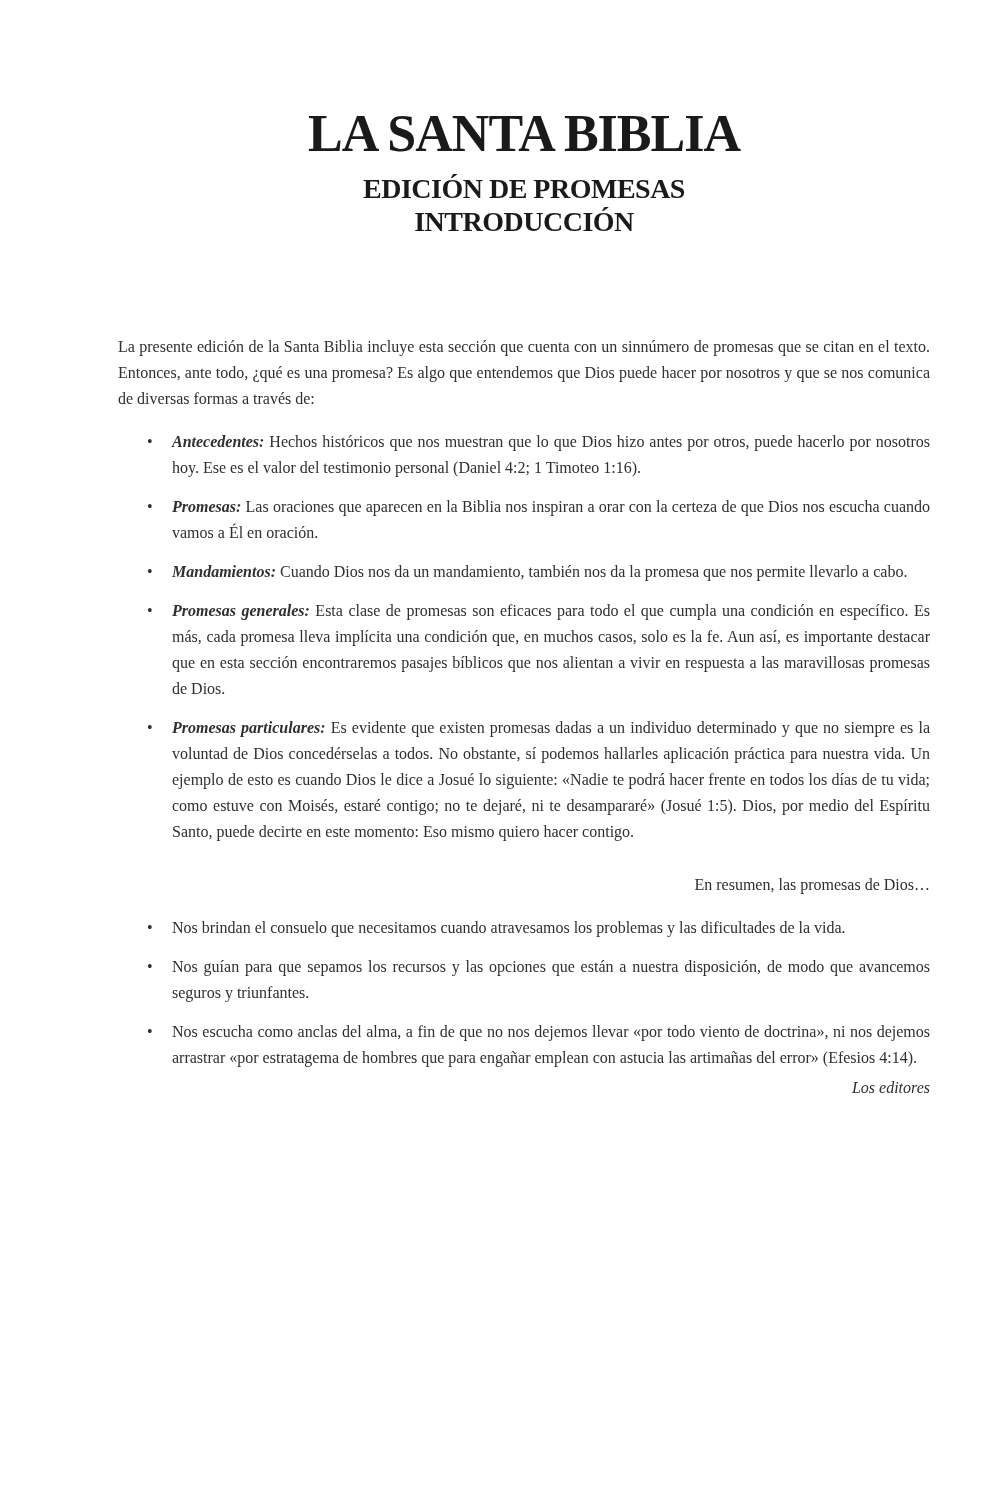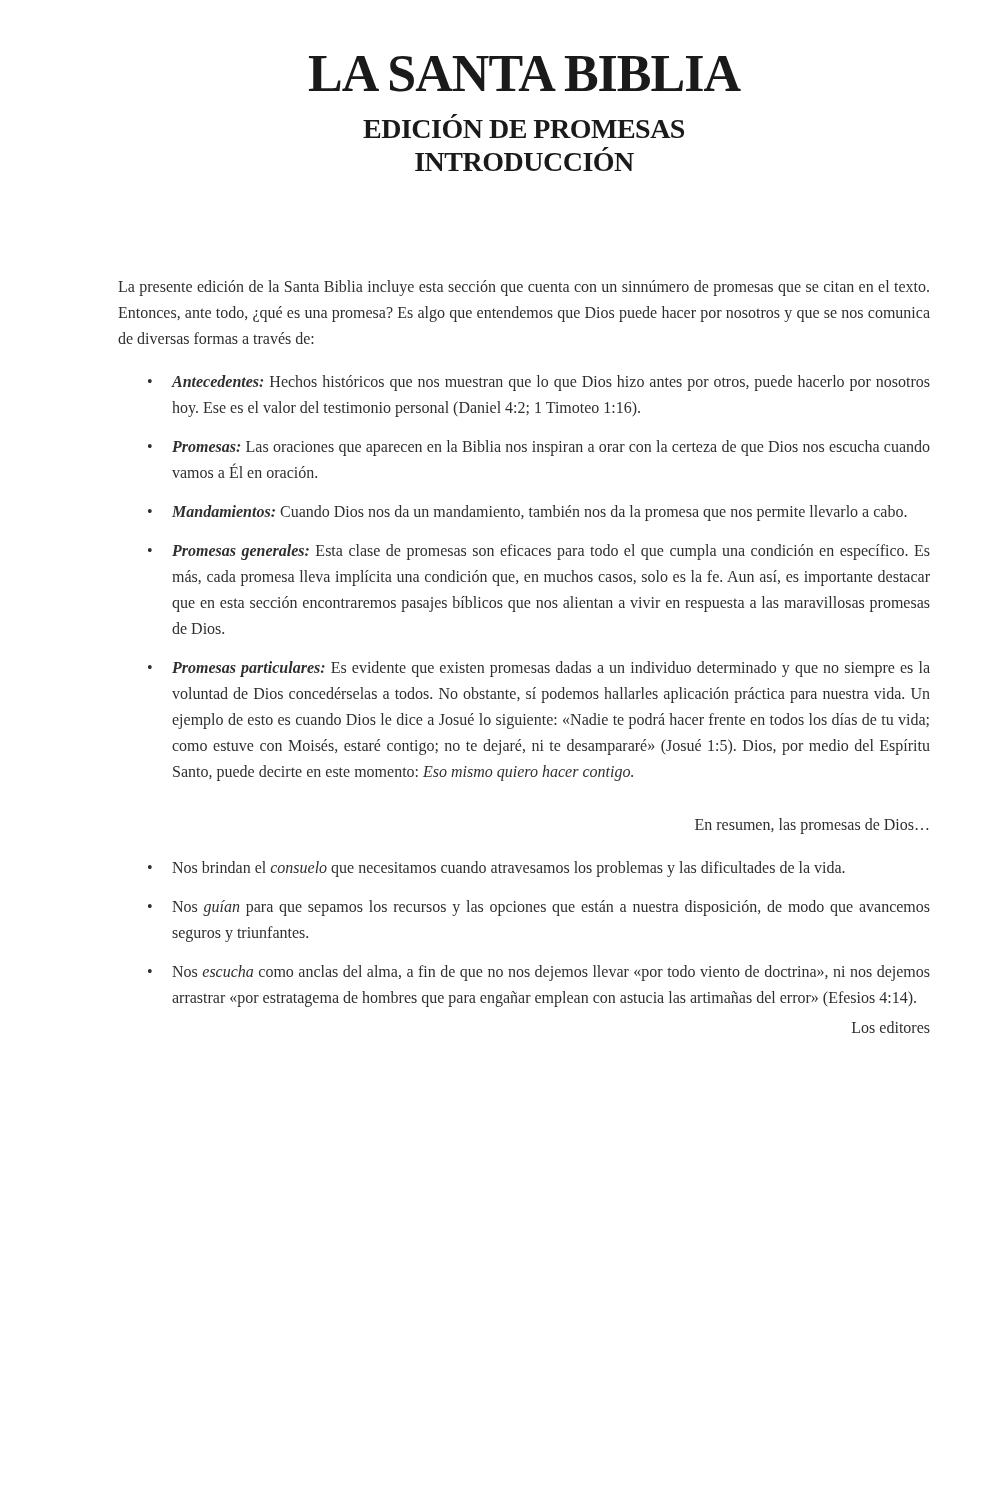--- a/index.html
+++ b/index.html
@@ -13,21 +13,21 @@
     height: 1500px;
     position: relative;
     font-family: "Liberation Serif", "DejaVu Serif", serif;
     color: #2f2f2f;
     overflow: hidden;
   }
   .page {
     box-sizing: border-box;
     width: 1008px;
     height: 1140px;
-    padding: 48px 78px 0 118px;
+    padding: 108px 78px 0 118px;
   }
   
   .title-block {
     text-align: center;
     color: #1a1a1a;
   }
   .book-title {
     margin: 0 0 12px 0;
     font-size: 52px;
     line-height: 1.0;
@@ -65,34 +65,34 @@
   .bullet {
     position: absolute;
     left: 29px;
     top: 0;
   }
   .term {
     font-weight: 700;
     font-style: italic;
   }
   .em {
-    font-style: italic;
   }
   .resumen {
     margin: 27px 0 0 0;
     text-align: right;
   }
   .closing {
     margin: 27px 0 0 0;
     text-indent: 30px;
     text-align: justify;
   }
   .signature {
     margin: 4px 0 0 0;
     text-align: right;
+    font-style: italic;
   }
 </style>
 </head>
 <body>
 
 <div class="page">
 
   <header class="title-block">
     <h1 class="book-title">LA SANTA BIBLIA</h1>
     <div class="subtitle">EDICIÓN DE PROMESAS</div>

